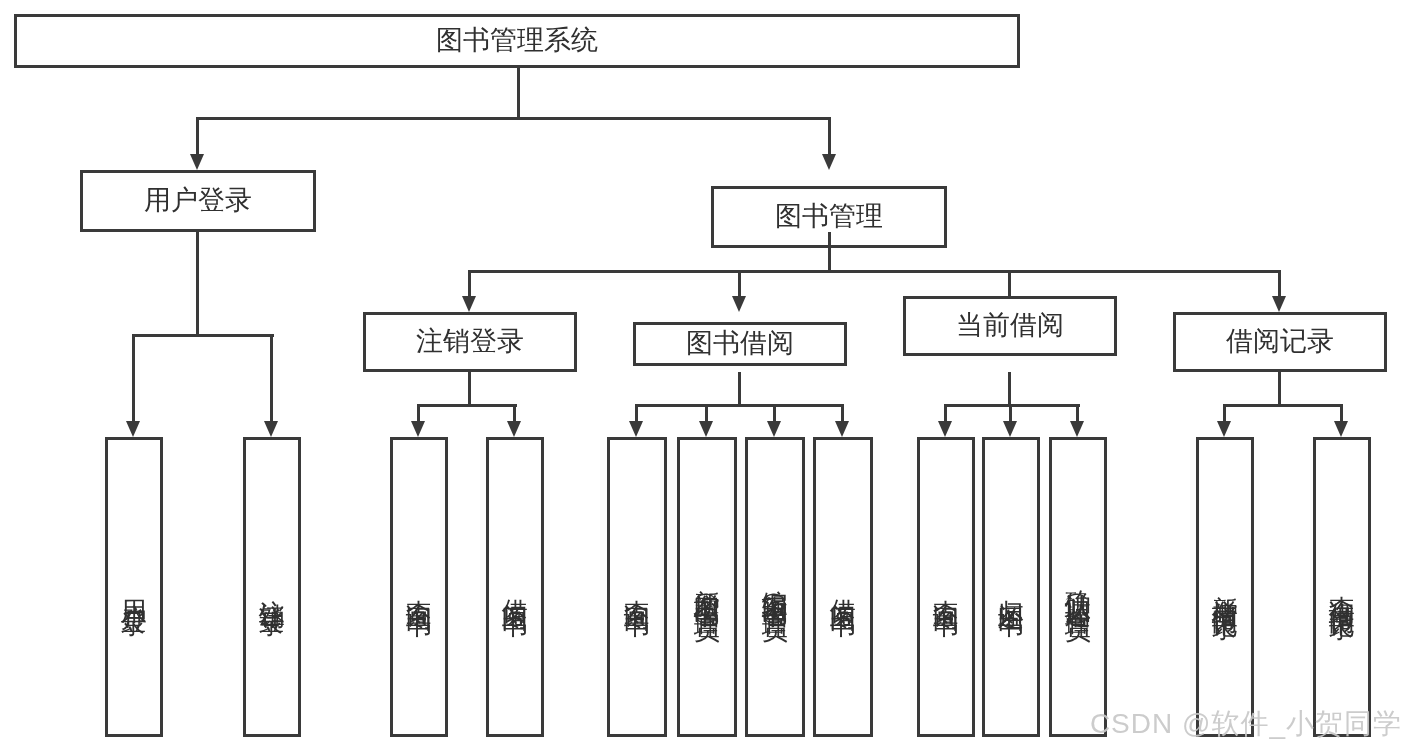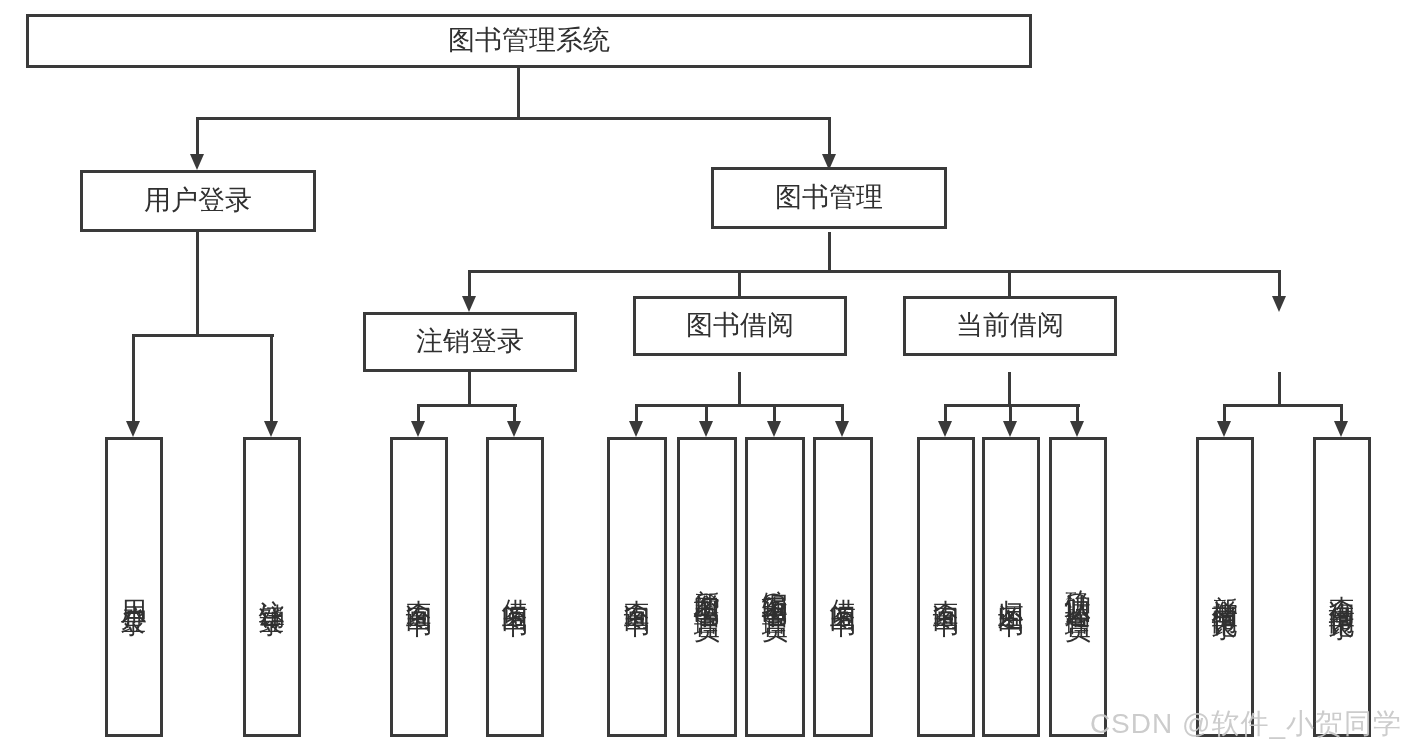--- a/index.html
+++ b/index.html
@@ -55,35 +55,35 @@
     opacity: 0.92;
     z-index: 10;
     letter-spacing: 1px;
   }
 </style>
 </head>
 <body>
 
 <div id="canvas">
 
-  <div class="node" style="left:26px;top:14px;width:1006px;height:54px">
+  <div class="node" style="left:14px;top:14px;width:1006px;height:54px">
     <span>图书管理系统</span>
   </div>
 
   <div class="vline" style="left:517px;top:68px;height:50px"></div>
   <div class="hline" style="left:196px;top:117px;width:635px"></div>
   <div class="vline" style="left:196px;top:117px;height:38px"></div>
   <div class="arrow" style="left:190px;top:154px"></div>
   <div class="vline" style="left:828px;top:117px;height:38px"></div>
   <div class="arrow" style="left:822px;top:154px"></div>
 
   <div class="node" style="left:80px;top:170px;width:236px;height:62px">
     <span>用户登录</span>
   </div>
-  <div class="node" style="left:711px;top:167px;width:236px;height:62px">
+  <div class="node" style="left:711px;top:186px;width:236px;height:62px">
     <span>图书管理</span>
   </div>
 
   <div class="vline" style="left:196px;top:232px;height:105px"></div>
   <div class="hline" style="left:132px;top:334px;width:142px"></div>
   <div class="vline" style="left:132px;top:334px;height:88px"></div>
   <div class="arrow" style="left:126px;top:421px"></div>
   <div class="vline" style="left:270px;top:334px;height:88px"></div>
   <div class="arrow" style="left:264px;top:421px"></div>
 
@@ -94,25 +94,28 @@
   <div class="vline" style="left:738px;top:270px;height:28px"></div>
   <div class="arrow" style="left:732px;top:296px"></div>
   <div class="vline" style="left:1008px;top:270px;height:28px"></div>
   <div class="arrow" style="left:1002px;top:296px"></div>
   <div class="vline" style="left:1278px;top:270px;height:28px"></div>
   <div class="arrow" style="left:1272px;top:296px"></div>
 
   <div class="node" style="left:363px;top:312px;width:214px;height:60px">
     <span>注销登录</span>
   </div>
-  <div class="node" style="left:633px;top:296px;width:214px;height:60px">
+  <div class="node" style="left:633px;top:322px;width:214px;height:44px">
     <span>图书借阅</span>
   </div>
   <div class="node" style="left:903px;top:296px;width:214px;height:60px">
     <span>当前借阅</span>
+  </div>
+  <div class="node" style="left:1173px;top:312px;width:214px;height:60px">
+    <span>借阅记录</span>
   </div>
 
   <div class="vline" style="left:468px;top:372px;height:34px"></div>
   <div class="hline" style="left:417px;top:404px;width:100px"></div>
   <div class="vline" style="left:417px;top:404px;height:18px"></div>
   <div class="arrow" style="left:411px;top:421px"></div>
   <div class="vline" style="left:513px;top:404px;height:18px"></div>
   <div class="arrow" style="left:507px;top:421px"></div>
 
   <div class="vline" style="left:738px;top:372px;height:34px"></div>

